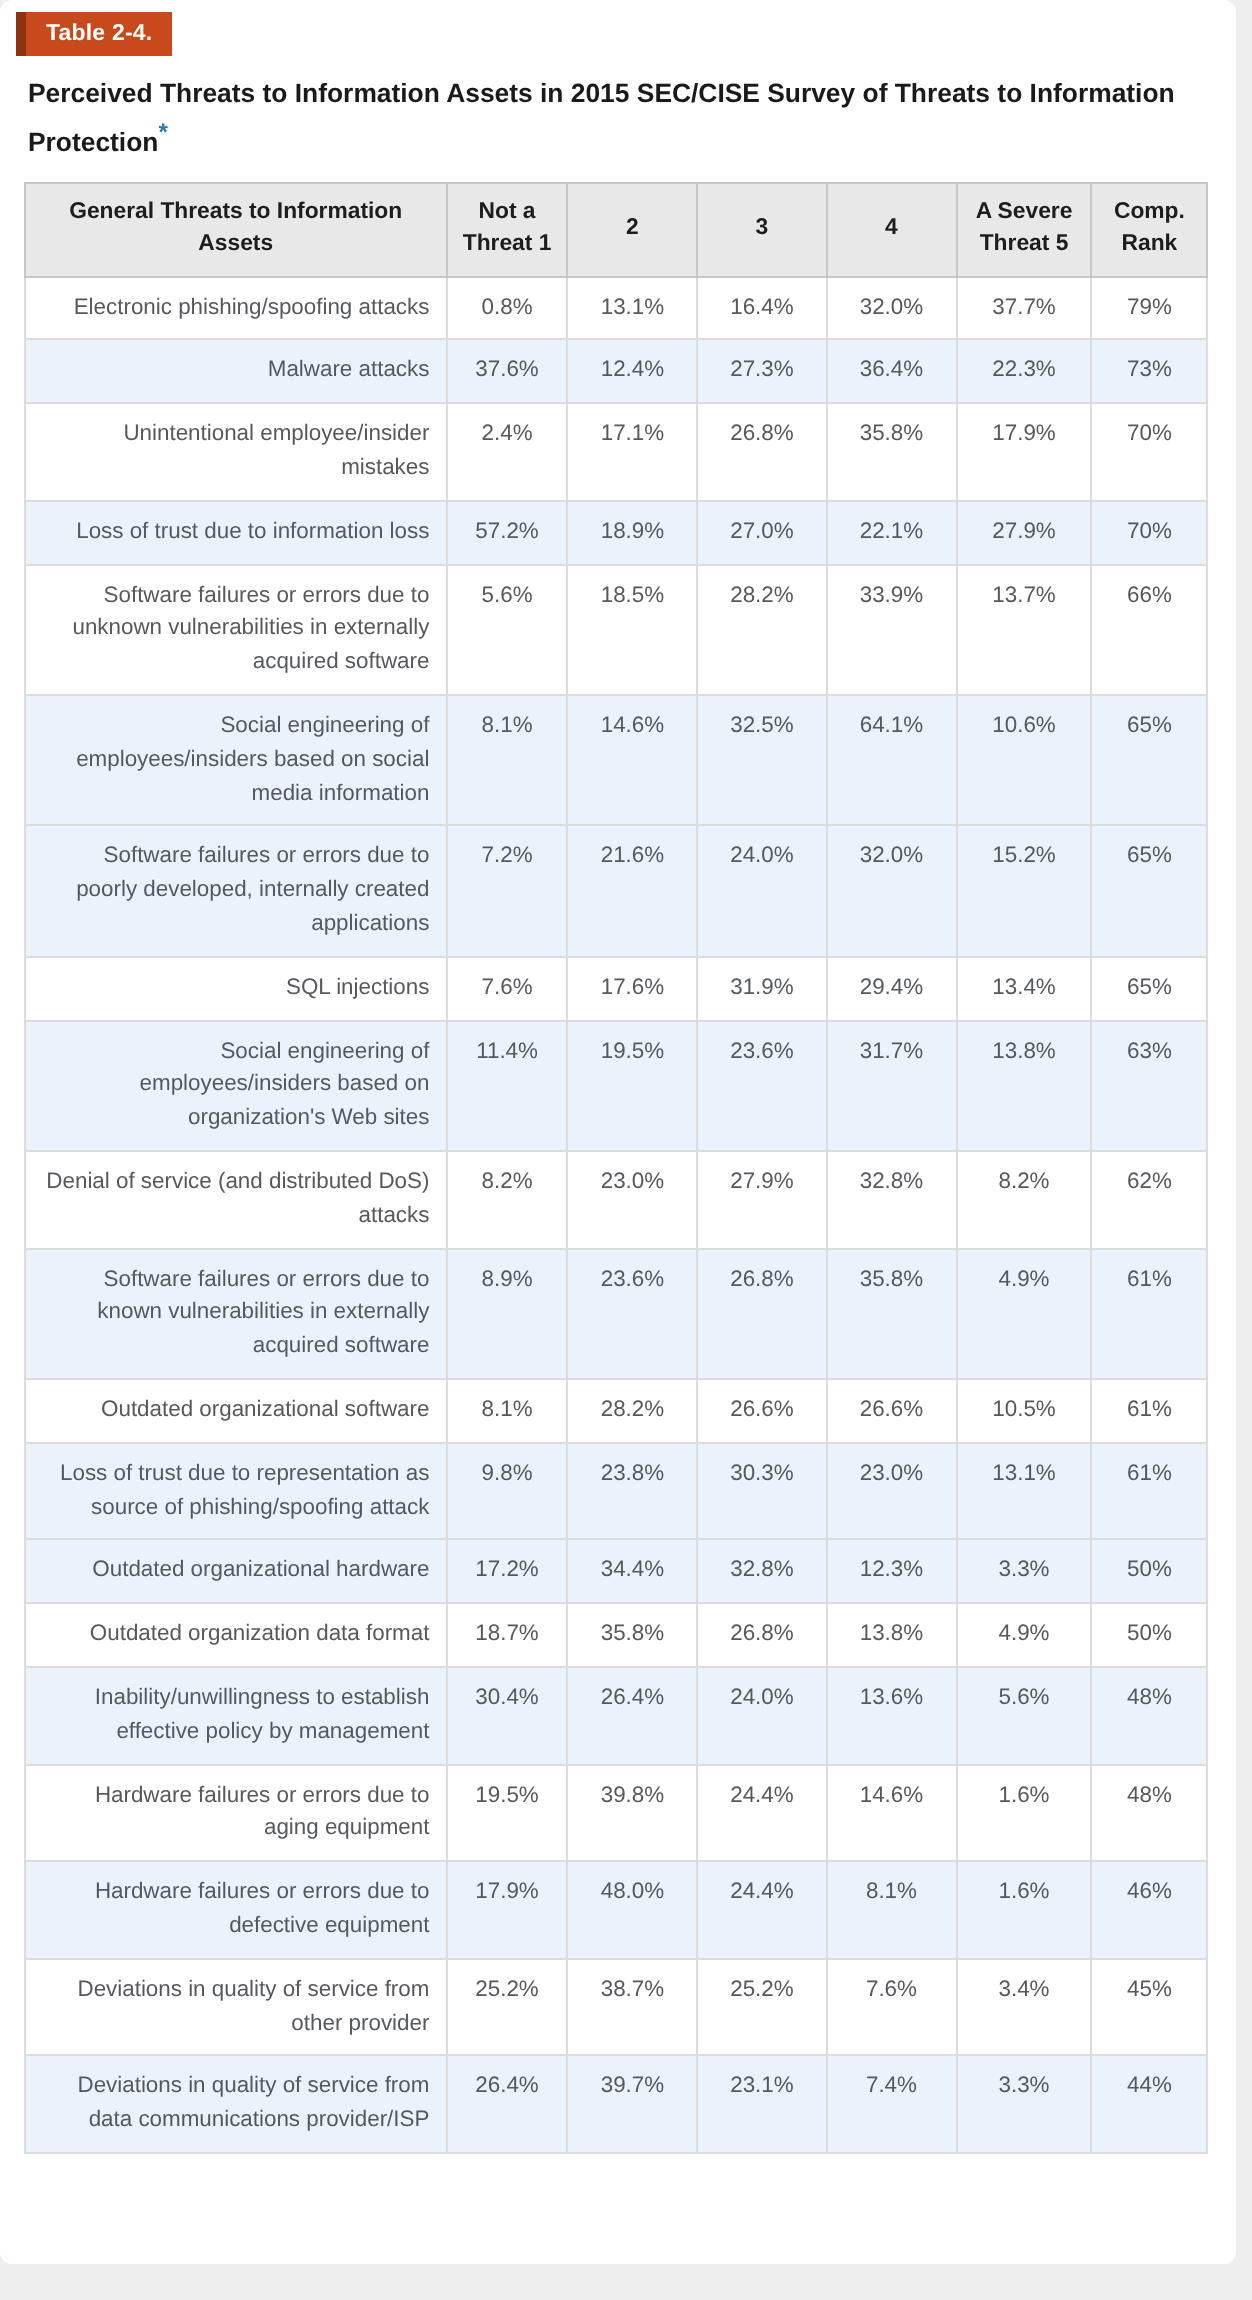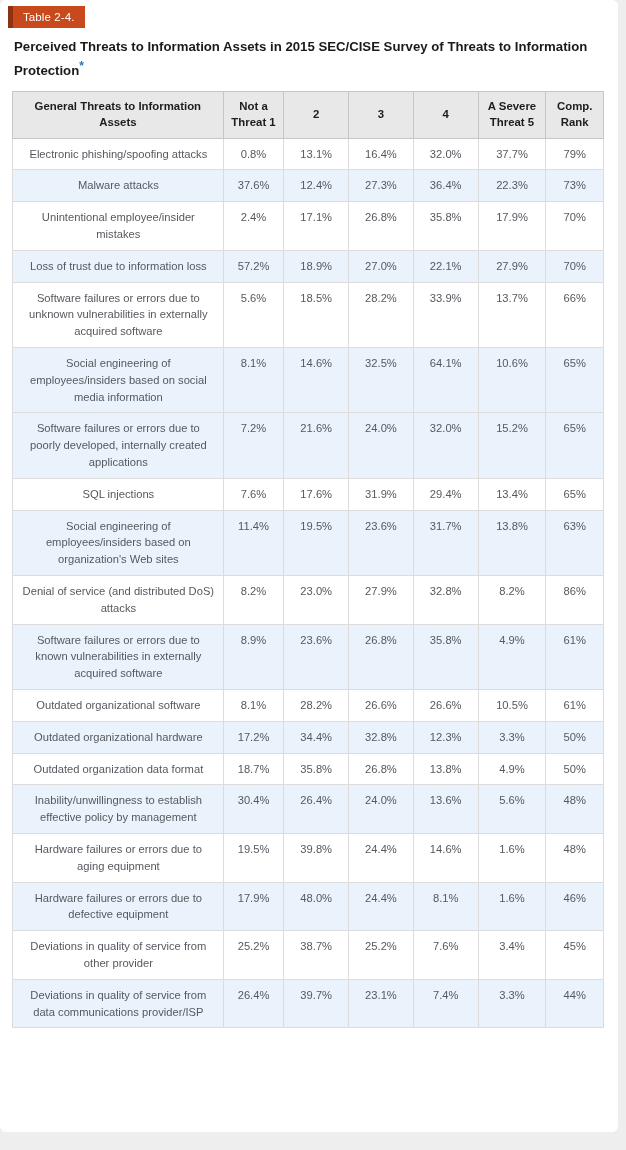--- a/index.html
+++ b/index.html
@@ -31,21 +31,21 @@
   .table-badge {
     position: absolute;
     left: 8px;
     top: 6px;
     height: 22px;
     line-height: 22px;
     padding: 0 10px 0 10px;
     background: #c8491b;
     color: #ffffff;
     font-size: 11.5px;
-    font-weight: normal;
+    font-weight: bold;
     letter-spacing: 0.1px;
     border-left: 5px solid #8e3311;
     box-sizing: border-box;
     white-space: nowrap;
   }
   .table-title {
     margin: 10px 12px 0 14px;
     font-size: 13.2px;
     font-weight: bold;
     color: #1a1a1a;
@@ -81,21 +81,21 @@
   }
   table.data td {
     border: 1px solid #dcdcdc;
     font-size: 11.2px;
     color: #55595e;
     padding: 7px 6px;
     line-height: 1.5;
     vertical-align: top;
   }
   table.data td.label {
-    text-align: center;
+    text-align: right;
     padding-left: 9px;
     padding-right: 8px;
   }
   table.data td.num {
     text-align: center;
   }
   table.data tbody tr.alt td {
     background: #eaf3fb;
   }
   table.data tbody tr td {
@@ -226,41 +226,50 @@
           <td class="num">13.8%</td>
           <td class="num">63%</td>
         </tr>
         <tr>
           <td class="label">Denial of service (and distributed DoS) attacks</td>
           <td class="num">8.2%</td>
           <td class="num">23.0%</td>
           <td class="num">27.9%</td>
           <td class="num">32.8%</td>
           <td class="num">8.2%</td>
-          <td class="num">86%</td>
+          <td class="num">62%</td>
         </tr>
         <tr class="alt">
           <td class="label">Software failures or errors due to known vulnerabilities in externally acquired software</td>
           <td class="num">8.9%</td>
           <td class="num">23.6%</td>
           <td class="num">26.8%</td>
           <td class="num">35.8%</td>
           <td class="num">4.9%</td>
           <td class="num">61%</td>
         </tr>
         <tr>
           <td class="label">Outdated organizational software</td>
           <td class="num">8.1%</td>
           <td class="num">28.2%</td>
           <td class="num">26.6%</td>
           <td class="num">26.6%</td>
           <td class="num">10.5%</td>
           <td class="num">61%</td>
         </tr>
         <tr class="alt">
+          <td class="label">Loss of trust due to representation as source of phishing/spoofing attack</td>
+          <td class="num">9.8%</td>
+          <td class="num">23.8%</td>
+          <td class="num">30.3%</td>
+          <td class="num">23.0%</td>
+          <td class="num">13.1%</td>
+          <td class="num">61%</td>
+        </tr>
+        <tr class="alt">
           <td class="label">Outdated organizational hardware</td>
           <td class="num">17.2%</td>
           <td class="num">34.4%</td>
           <td class="num">32.8%</td>
           <td class="num">12.3%</td>
           <td class="num">3.3%</td>
           <td class="num">50%</td>
         </tr>
         <tr>
           <td class="label">Outdated organization data format</td>

